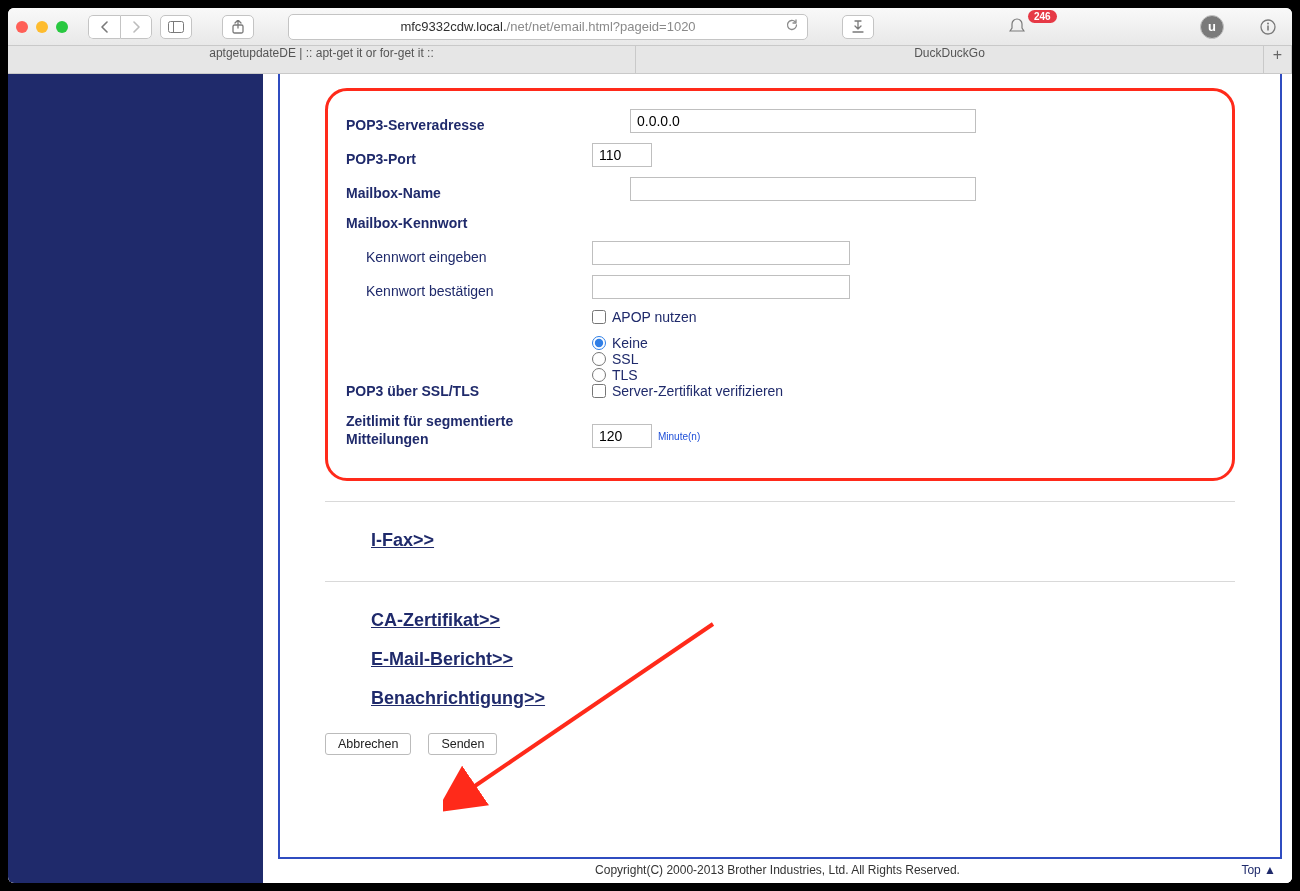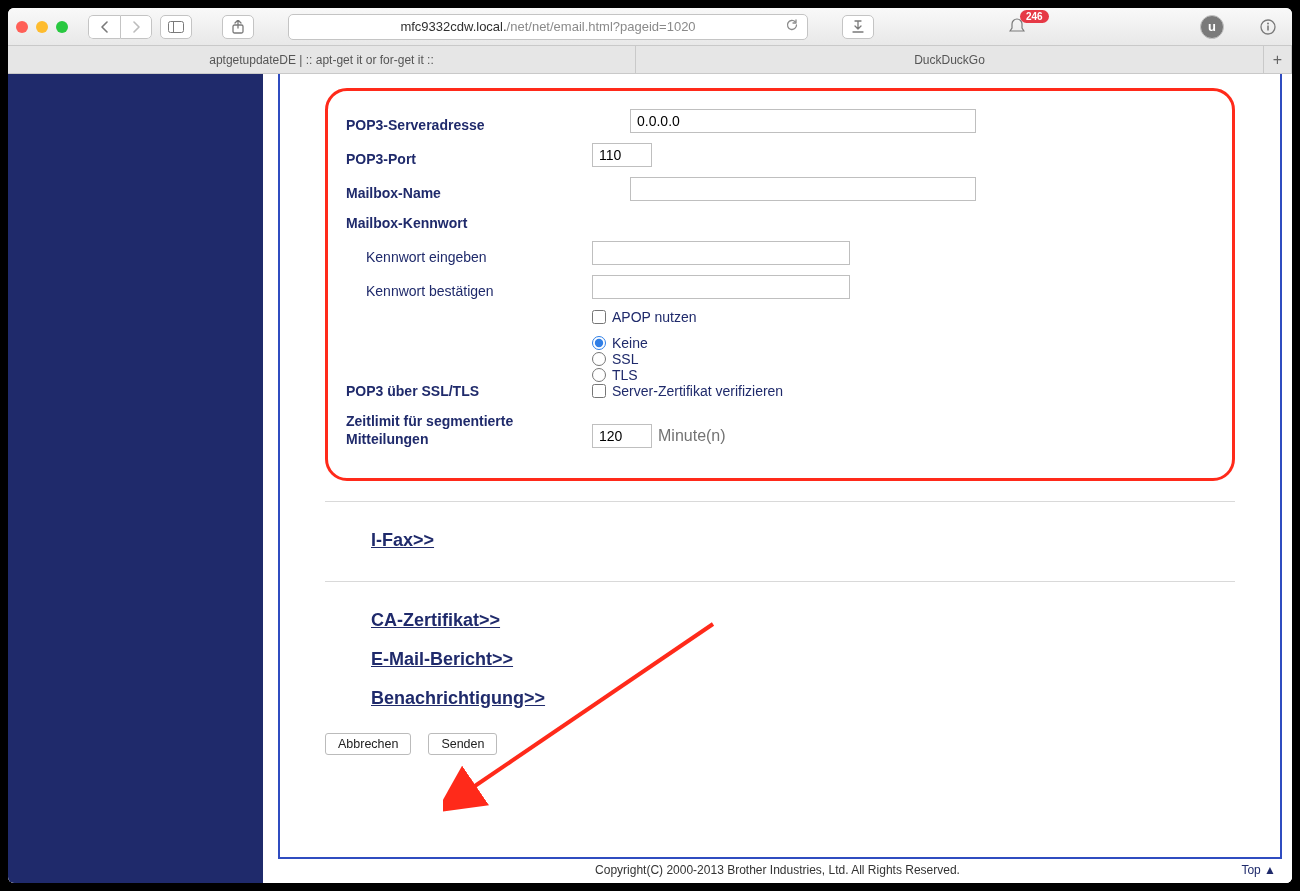--- a/index.html
+++ b/index.html
@@ -15,25 +15,25 @@
   .tb-btn { height:24px; min-width:32px; display:flex; align-items:center; justify-content:center; background:#fff; border:1px solid #c4c4c4; border-radius:5px; color:#6c6c6c; font-size:13px; }
   .tb-group { display:flex; border-radius:5px; overflow:hidden; }
   .tb-group .tb-btn{ border-radius:0; border-right:none; }
   .tb-group .tb-btn:first-child{ border-top-left-radius:5px; border-bottom-left-radius:5px; }
   .tb-group .tb-btn:last-child{ border-top-right-radius:5px; border-bottom-right-radius:5px; border-right:1px solid #c4c4c4; }
   .url-wrap { flex:1; display:flex; align-items:center; justify-content:center; }
   .url-bar { width:520px; height:26px; background:#fff; border:1px solid #c4c4c4; border-radius:5px; display:flex; align-items:center; justify-content:center; font-size:13px; color:#8a8a8a; position:relative; padding:0 30px; }
   .url-bar .host{ color:#2f2f2f; }
   .url-bar .reload{ position:absolute; right:8px; color:#8a8a8a; }
   .badge-wrap{ position:relative; width:34px; display:flex; justify-content:center; }
-  .badge{ position:absolute; top:-8px; left:20px; background:#e63946; color:#fff; font-size:10px; font-weight:bold; padding:1px 6px; border-radius:8px; }
+  .badge{ position:absolute; top:-8px; left:28px; background:#e63946; color:#fff; font-size:10px; font-weight:bold; padding:1px 6px; border-radius:8px; }
 
   
   .tabs { height:28px; display:flex; border-bottom:1px solid #c9c9c9; }
-  .tab { flex:1; display:flex; align-items:center; justify-content:center; font-size:12px; color:#555; background:#e6e6e6; border-right:1px solid #c9c9c9; }
+  .tab { flex:1; display:flex; align-items:flex-start; justify-content:center; font-size:12px; color:#555; background:#e6e6e6; border-right:1px solid #c9c9c9; }
   .tab.active{ background:#f3f3f3; color:#222; }
   .tab.add{ flex:0 0 28px; background:#e6e6e6; font-size:16px; color:#666; }
 
   
   .viewport { position:absolute; top:66px; left:0; right:0; bottom:0; background:#fff; overflow:hidden; }
   .page { display:flex; height:100%; }
   .sidebar { width:255px; background:#1f2a6b; }
   .content-wrap { flex:1; position:relative; background:#fff; }
   .content-frame { position:absolute; inset:0 10px 24px 15px; border:2px solid #2f4cc0; border-top:none; background:#fff; }
   .content-inner{ padding:0 45px 20px 45px; }
@@ -42,21 +42,21 @@
 
   .form-row{ display:flex; align-items:flex-end; margin-bottom:10px; }
   .lbl{ width:246px; color:#1f2a6b; font-weight:bold; font-size:14px; padding-top:4px; }
   .sub-lbl{ width:226px; margin-left:20px; color:#1f2a6b; font-size:14px; padding-top:4px; }
   .field{ flex:1; display:flex; align-items:center; gap:6px; flex-wrap:wrap; }
   input[type=text], input[type=password]{ border:1px solid #bfbfbf; height:24px; padding:2px 6px; font-size:14px; background:#fff; }
   .w-lg{ width:346px;margin-left:38px; } .w-sm{ width:60px; } .w-md{ width:258px; }
   .radio-col{ display:flex; flex-direction:column; }
   .radio-item, .check-item{ display:flex; align-items:center; gap:6px; color:#1f2a6b; font-size:14px; }
   input[type=radio], input[type=checkbox]{ width:14px; height:14px; accent-color:#2f7ee6; }
-  .suffix{ color:#737373; font-size:16px; }
+  .suffix{ color:#1d4ed8; font-size:10px; }
 
   .sep{ height:1px; background:#d9d9d9; margin:20px 0; }
   .link{ color:#1f2a6b; font-weight:bold; font-size:18px; text-decoration:underline; display:inline-block; margin:8px 0 10px 46px; }
 
   .btn-row{ padding-top:14px; }
   .btn{ background:#fff; border:1px solid #bbb; border-radius:3px; padding:3px 12px; font-size:12.5px; color:#222; cursor:pointer; }
 
   .footer{ position:absolute; bottom:2px; left:0; right:0; height:22px; display:flex; align-items:center; justify-content:center; font-size:12px; color:#333; }
   .top-link{ position:absolute; right:16px; color:#1f2a6b; font-size:12px; cursor:pointer; }
 

